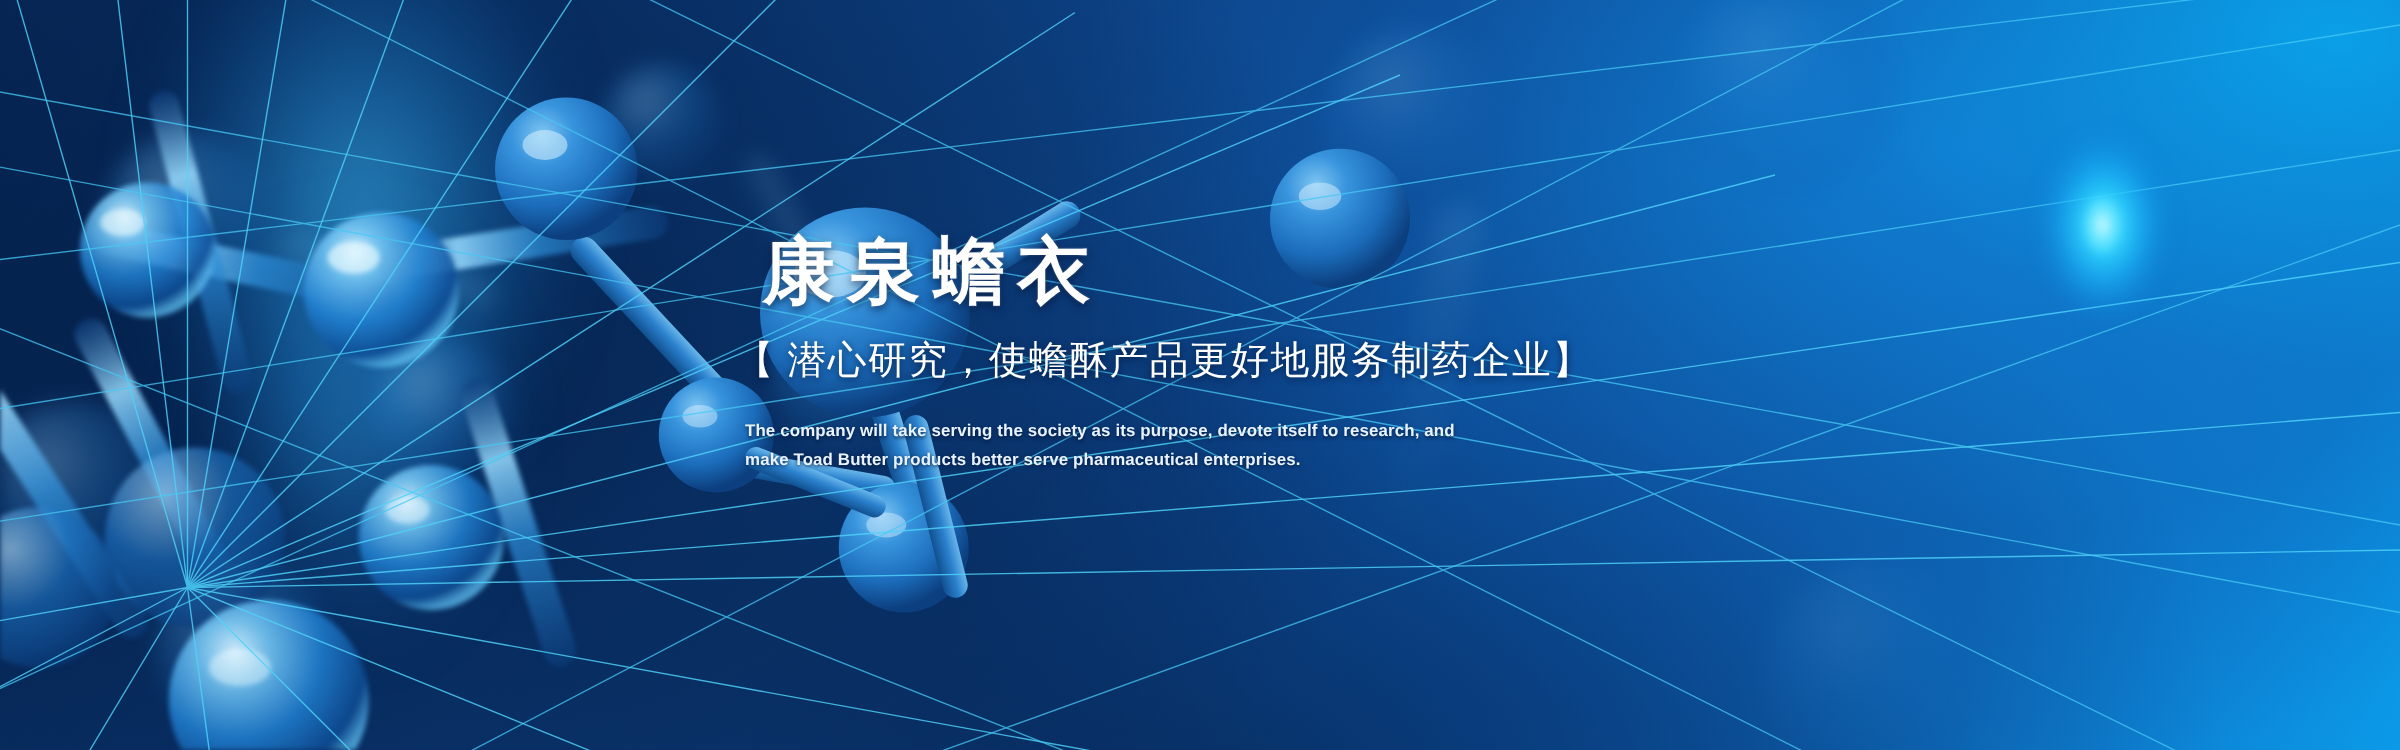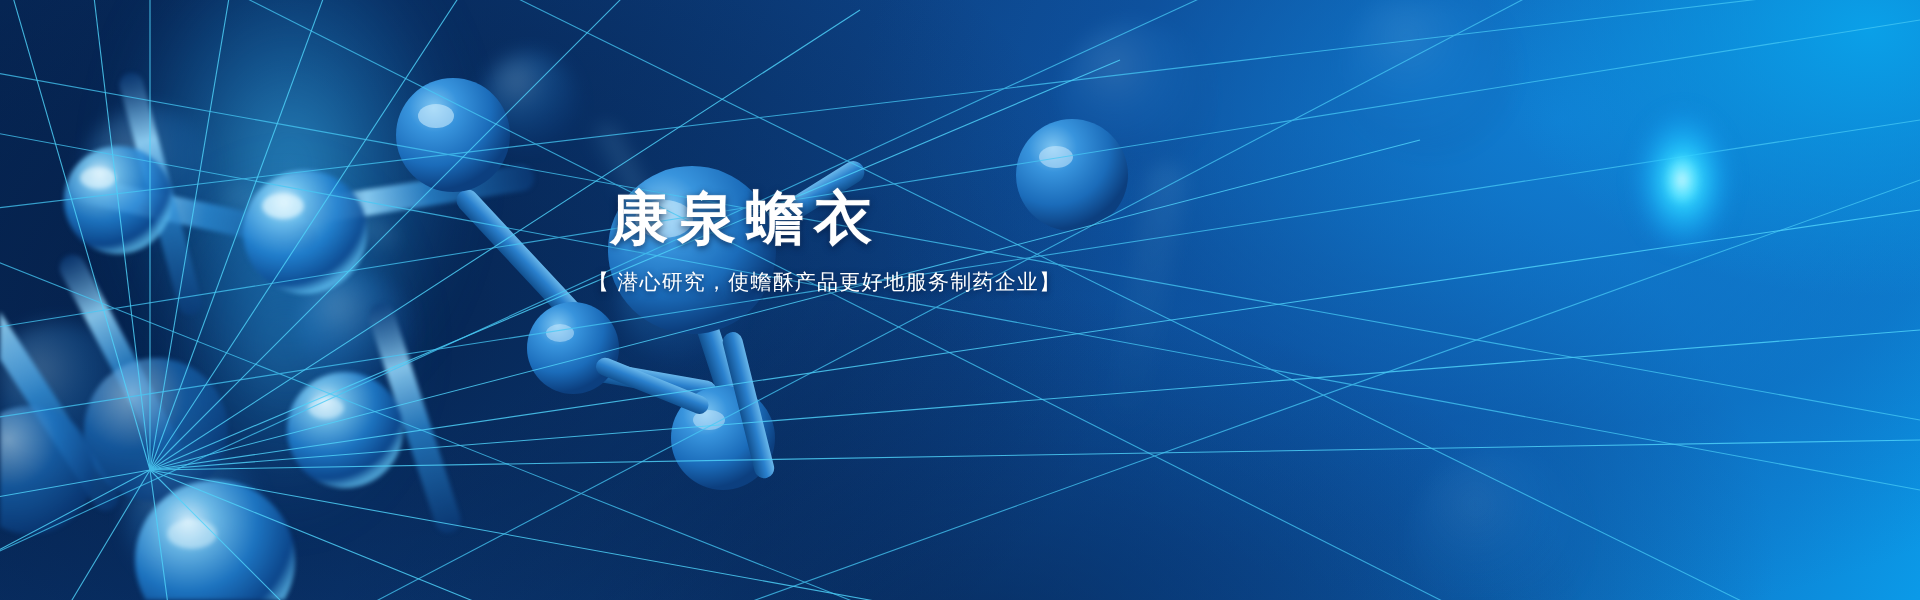--- a/index.html
+++ b/index.html
@@ -90,21 +90,21 @@
     color: #ffffff;
     font-size: 58px;
     line-height: 1.18;
     font-weight: 700;
     letter-spacing: 10px;
     text-shadow: 0 2px 7px rgba(2,22,60,0.75), 0 0 2px rgba(255,255,255,0.35);
   }
   .subtitle {
     margin: 12px 0 0 -6px;
     color: #ffffff;
-    font-size: 21px;
+    font-size: 31px;
     font-weight: 400;
     letter-spacing: 1.2px;
     line-height: 1.3;
     text-shadow: 0 2px 6px rgba(2,22,60,0.8);
   }
   .desc {
     margin: 24px 0 0 2px;
     color: #e8f3ff;
     font-size: 13.5px;
     line-height: 23px;
@@ -275,15 +275,19 @@
   </svg>
 
   <div class="spark-right"></div>
   <div class="spark-right-core"></div>
 
   <div class="content">
     <h1 class="title">康泉蟾衣</h1>
 
     <div class="subtitle">【 潜心研究，使蟾酥产品更好地服务制药企业】</div>
 
+    <p class="desc">
+      <span class="desc-line">The company will take serving the society as its purpose, devote itself to research, and</span>
+      <span class="desc-line">make Toad Butter products better serve pharmaceutical enterprises.</span>
+    </p>
   </div>
 
 </div>
 
 </body></html>

